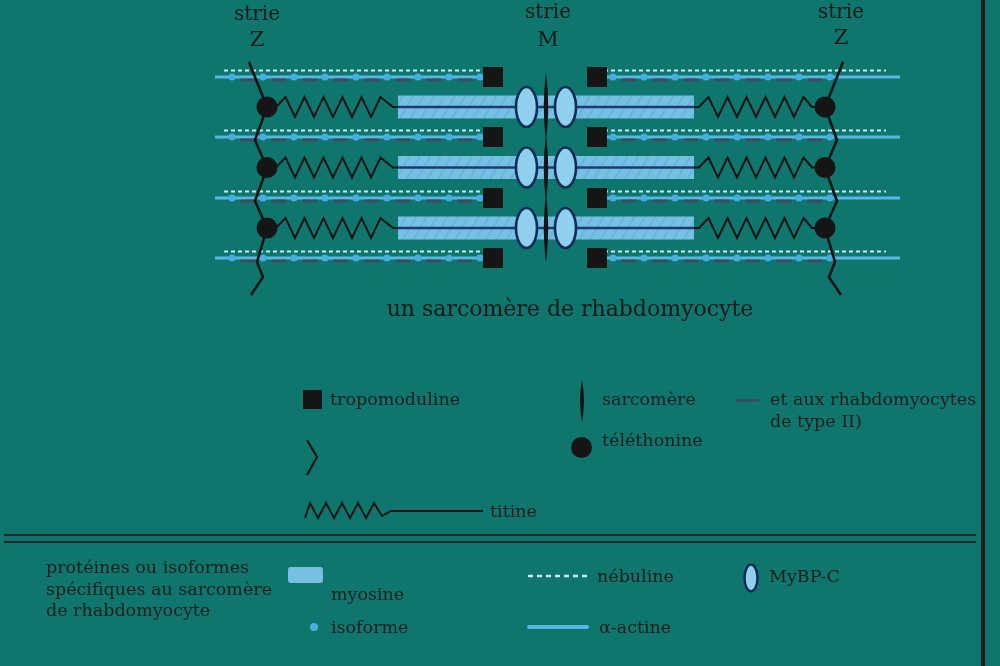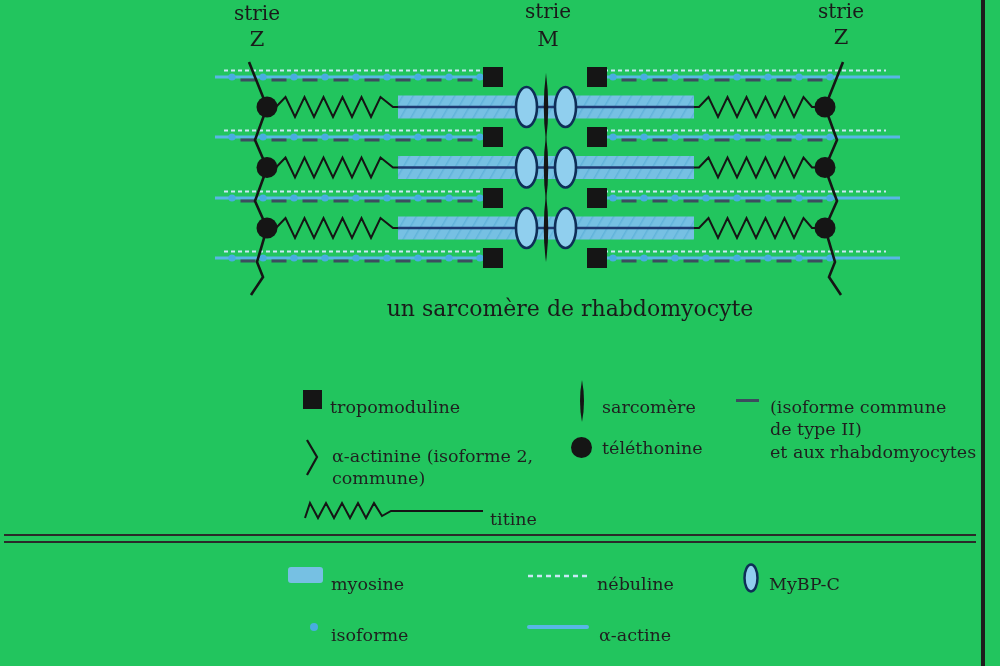--- a/index.html
+++ b/index.html
@@ -1,22 +1,22 @@
 <!DOCTYPE html>
 <html><head>
 <meta charset="utf-8">
 <style>
   html,body{margin:0;padding:0;background:#e8e8e6;}
   .page{
-    position:relative;width:1000px;height:666px;background:#22c55e;
+    position:relative;width:1000px;height:666px;background:#0f766e;
     overflow:hidden;font-family:"DejaVu Serif", serif;color:#1f1f1f;
   }
   .abs{position:absolute;}
   svg{display:block;}
-  .legend-text{font-size:17.5px;line-height:21.5px;white-space:nowrap;margin-top:8px;}
+  .legend-text{font-size:17.5px;line-height:21.5px;white-space:nowrap;}
   .section-label{font-size:17.5px;line-height:21.5px;}
   .sym-square{width:19px;height:19px;}
   .sym-circle{width:21px;height:21px;border-radius:50%;}
   .sym-dash{width:23px;height:2.5px;}
   .sym-swatch{width:35px;height:16px;border-radius:3px;}
   .sym-dot{width:8px;height:8px;border-radius:50%;}
   .sym-line{width:62px;height:4px;border-radius:2px;}
   .double-rule{border-top:2px solid #2a2a2a;border-bottom:2px solid #2a2a2a;height:5px;}
   .right-border{width:4px;height:666px;background:#1d1d1d;}
 </style>
@@ -240,50 +240,50 @@
     </g>
   </svg>
 
 
   <div class="abs sym-square" style="left: 303px; top: 390px; background: rgb(21, 21, 21);"></div>
   <div class="abs legend-text" style="left:330px;top:389px">tropomoduline</div>
 
   <svg class="abs" style="left:304px;top:438px" width="18" height="40">
     <polyline points="3,2 13,19 3,37" fill="none" stroke-width="2.2" stroke="#151515"></polyline>
   </svg>
-  <div class="abs legend-text" style="left:332px;top:438px">
-    <div>α-actinine (isoforme 2,</div>
-    <div>commune)</div>
-  </div>
 
   <svg class="abs" style="left:303px;top:498px" width="182" height="26">
     <polyline points="2,20 7,5 15,20 23,5 31,20 39,5 47,20 55,5 63,20 71,5 79,18 88,13 180,13" fill="none" stroke-width="2" stroke="#151515"></polyline>
   </svg>
   <div class="abs legend-text" style="left:490px;top:501px">titine</div>
 
   <svg class="abs" style="left:576px;top:378px" width="12" height="46">
     <path d="M6,2 Q10,23 6,44 Q2,23 6,2 Z" fill="#151515"></path>
   </svg>
   <div class="abs legend-text" style="left:602px;top:389px">sarcomère</div>
 
   <div class="abs sym-circle" style="left: 571px; top: 437px; background: rgb(21, 21, 21);"></div>
   <div class="abs legend-text" style="left:602px;top:430px">téléthonine</div>
 
   <div class="abs sym-dash" style="left: 736px; top: 399px; background: rgb(60, 76, 94);"></div>
   <div class="abs legend-text" style="left:770px;top:388px;line-height:22.4px">
-    <div>(isoforme commune</div>
+    <div>et aux rhabdomyocytes</div>
     <div>de type II)</div>
-    <div>et aux rhabdomyocytes</div>
   </div>
 
   <div class="abs double-rule" style="left:4px;top:534px;width:972px"></div>
 
+  <div class="abs section-label" style="left:46px;top:557px">
+    <div>protéines ou isoformes</div>
+    <div>spécifiques au sarcomère</div>
+    <div>de rhabdomyocyte</div>
+  </div>
 
   <div class="abs sym-swatch" style="left: 288px; top: 567px; background: rgb(118, 192, 227);"></div>
-  <div class="abs legend-text" style="left:331px;top:566px">myosine</div>
+  <div class="abs legend-text" style="left:331px;top:584px">myosine</div>
 
   <div class="abs sym-dot" style="left: 310px; top: 623px; background: rgb(72, 173, 224);"></div>
   <div class="abs legend-text" style="left:331px;top:617px">isoforme</div>
 
   <svg class="abs" style="left:527px;top:573px" width="62" height="6">
     <line x1="1" y1="3" x2="61" y2="3" stroke-width="2.5" stroke-dasharray="5 4" stroke="#c9e8f5"></line>
   </svg>
   <div class="abs legend-text" style="left:597px;top:566px">nébuline</div>
 
   <div class="abs sym-line" style="left: 527px; top: 625px; background: rgb(88, 183, 229);"></div>

